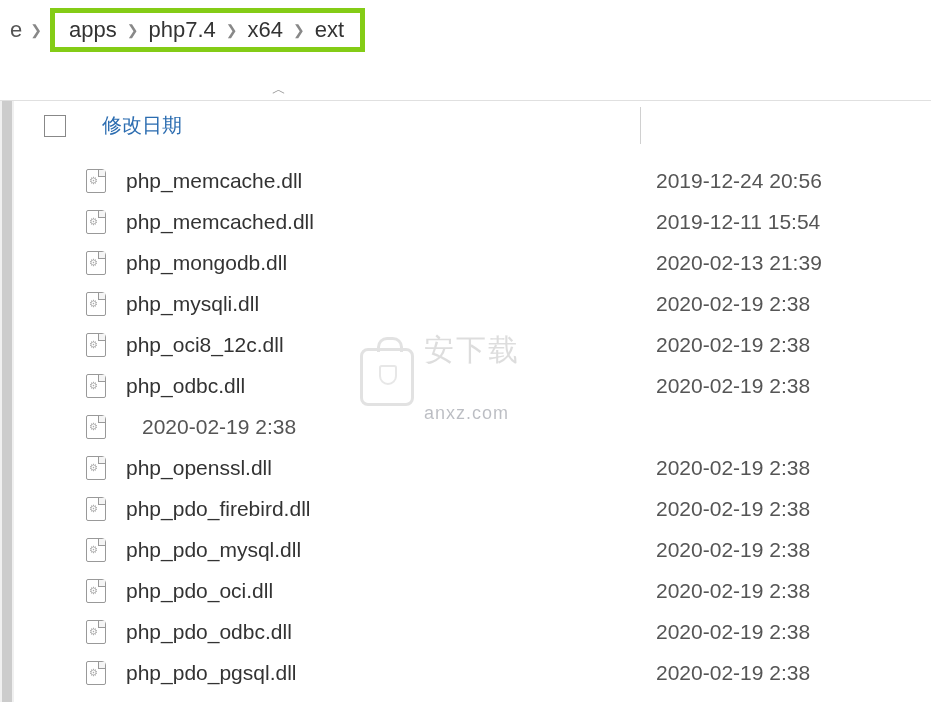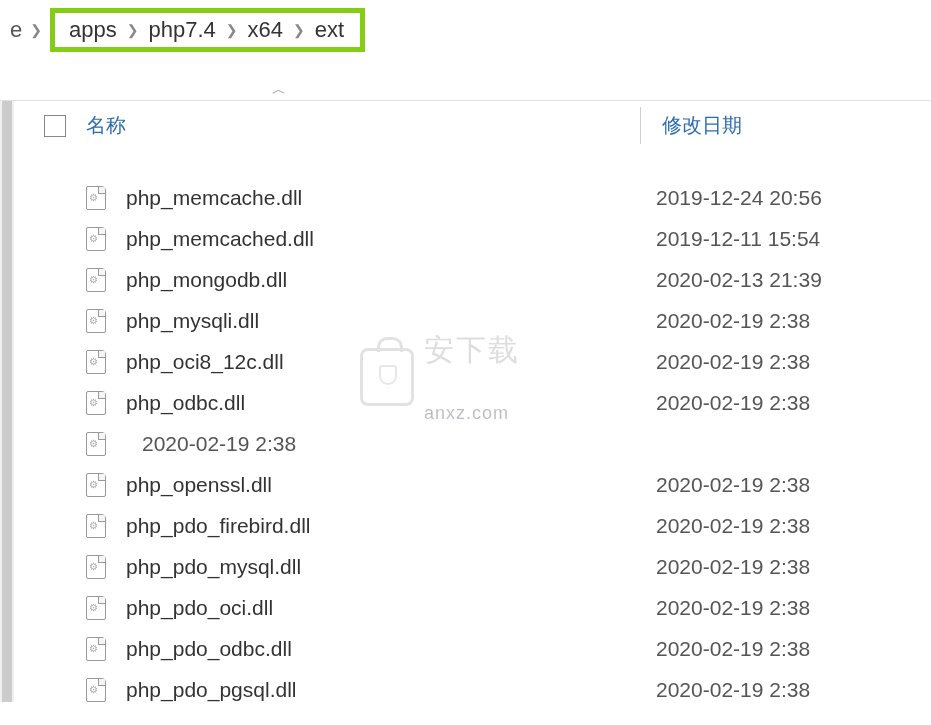--- a/index.html
+++ b/index.html
@@ -110,21 +110,21 @@
       bottom: 6px;
       width: 1px;
       background: #d0d0d0;
     }
     .partial-row {
       height: 18px;
       position: relative;
     }
     .file-row {
       display: flex;
-      align-items: flex-end;
+      align-items: flex-start;
       height: 41px;
       cursor: pointer;
     }
     .row-spacer {
       width: 54px;
     }
     .row-icon-wrap {
       width: 40px;
       display: flex;
       align-items: center;
@@ -242,21 +242,20 @@
 
 <div class="file-pane">
   <div class="left-scrollbar">
     <div class="left-scrollbar-thumb"></div>
   </div>
 
   <div class="content-area">
     <div class="header-row">
       <div class="sort-indicator">︿</div>
       <div class="header-checkbox"></div>
-      <div class="col-name">名称</div>
       <div class="col-divider"></div>
       <div class="col-date">修改日期</div>
     </div>
 
     <div class="partial-row"></div>
 
     <div id="file-rows">
         <div class="file-row">
           <div class="row-spacer"></div>
           <div class="row-icon-wrap">

